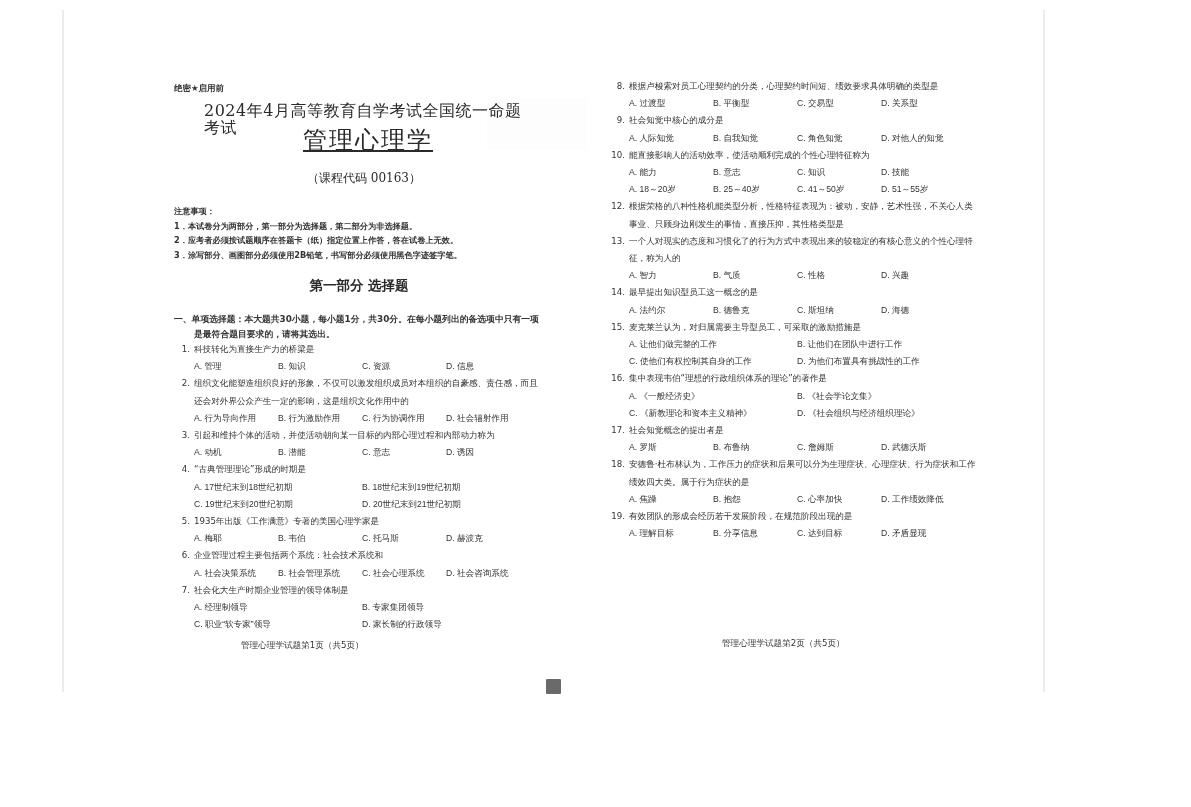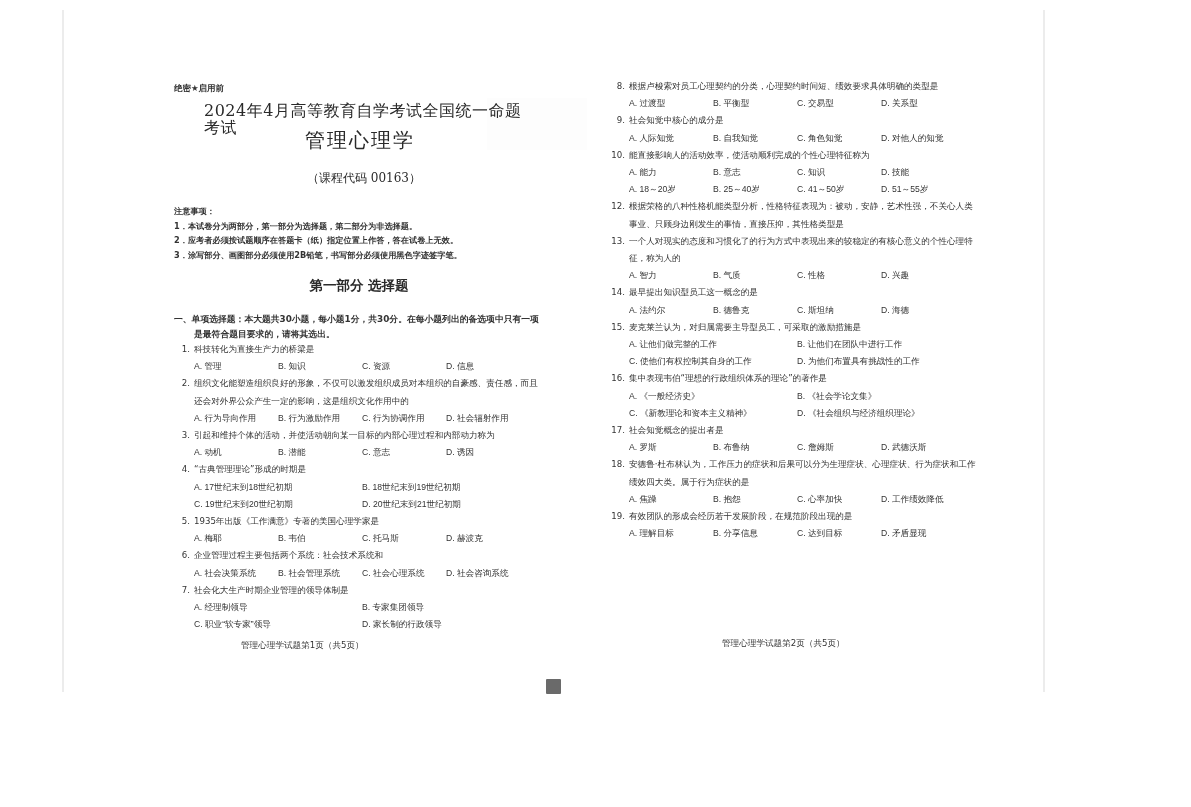--- a/index.html
+++ b/index.html
@@ -8,21 +8,21 @@
     font-family: "DejaVu Serif", "Liberation Serif", serif; color:#2a2a2a;
   }
   .edge { position:absolute; width:2px; background:#ececec; }
   .edge.left { left:62px; top:10px; height:682px; }
   .edge.right { left:1043px; top:10px; height:682px; }
   .col { position:absolute; font-size:9.5px; line-height:17px; }
   .col.left { left:126px; top:80px; width:370px;margin-left:48px; }
   .col.right { left:609px; top:78px; width:370px; }
   .conf { font-size:8.5px; font-family:"DejaVu Sans", sans-serif; font-weight:bold; color:#333; position:absolute; left:0; top:0; }
   .title { position:absolute; left:30px; top:22px; width:320px; text-align:left; font-size:16px; letter-spacing:0.5px; }
-  .subject { position:absolute; left:26px; top:52px; width:320px; text-align:center; font-size:20px; letter-spacing:2px; }
+  .subject { position:absolute; left:34px; top:52px; width:320px; text-align:center; font-size:24px; letter-spacing:2px;text-decoration:underline; }
   .code { position:absolute; left:30px; top:90px; width:320px; text-align:center; font-size:12px; }
   .notes { position:absolute; left:0; top:124px; width:370px; font-family:"DejaVu Sans", sans-serif; font-size:8.2px; font-weight:bold; line-height:14.5px; color:#333; }
   .part { position:absolute; left:0; top:197px; width:370px; text-align:center; font-size:13.5px; font-weight:bold; font-family:"DejaVu Sans", sans-serif; }
   .qblock { position:absolute; left:0; width:370px; }
   .section-head { font-size:8.8px; font-family:"DejaVu Sans", sans-serif; font-weight:bold; line-height:14.5px; color:#333; padding-left:20px; text-indent:-20px; }
   .q { position:relative; padding-left:20px; font-size:8.6px; line-height:17.2px; font-family:"DejaVu Sans", sans-serif; color:#333; }
   .q .num { position:absolute; left:0; width:16px; text-align:right; }
   .opts { display:flex; flex-wrap:wrap; padding-left:20px; font-size:8.6px; line-height:17.2px; font-family:Liberation Sans, sans-serif; color:#333; }
   .opts .o { width:84px; }
   .opts.two .o { width:168px; }

